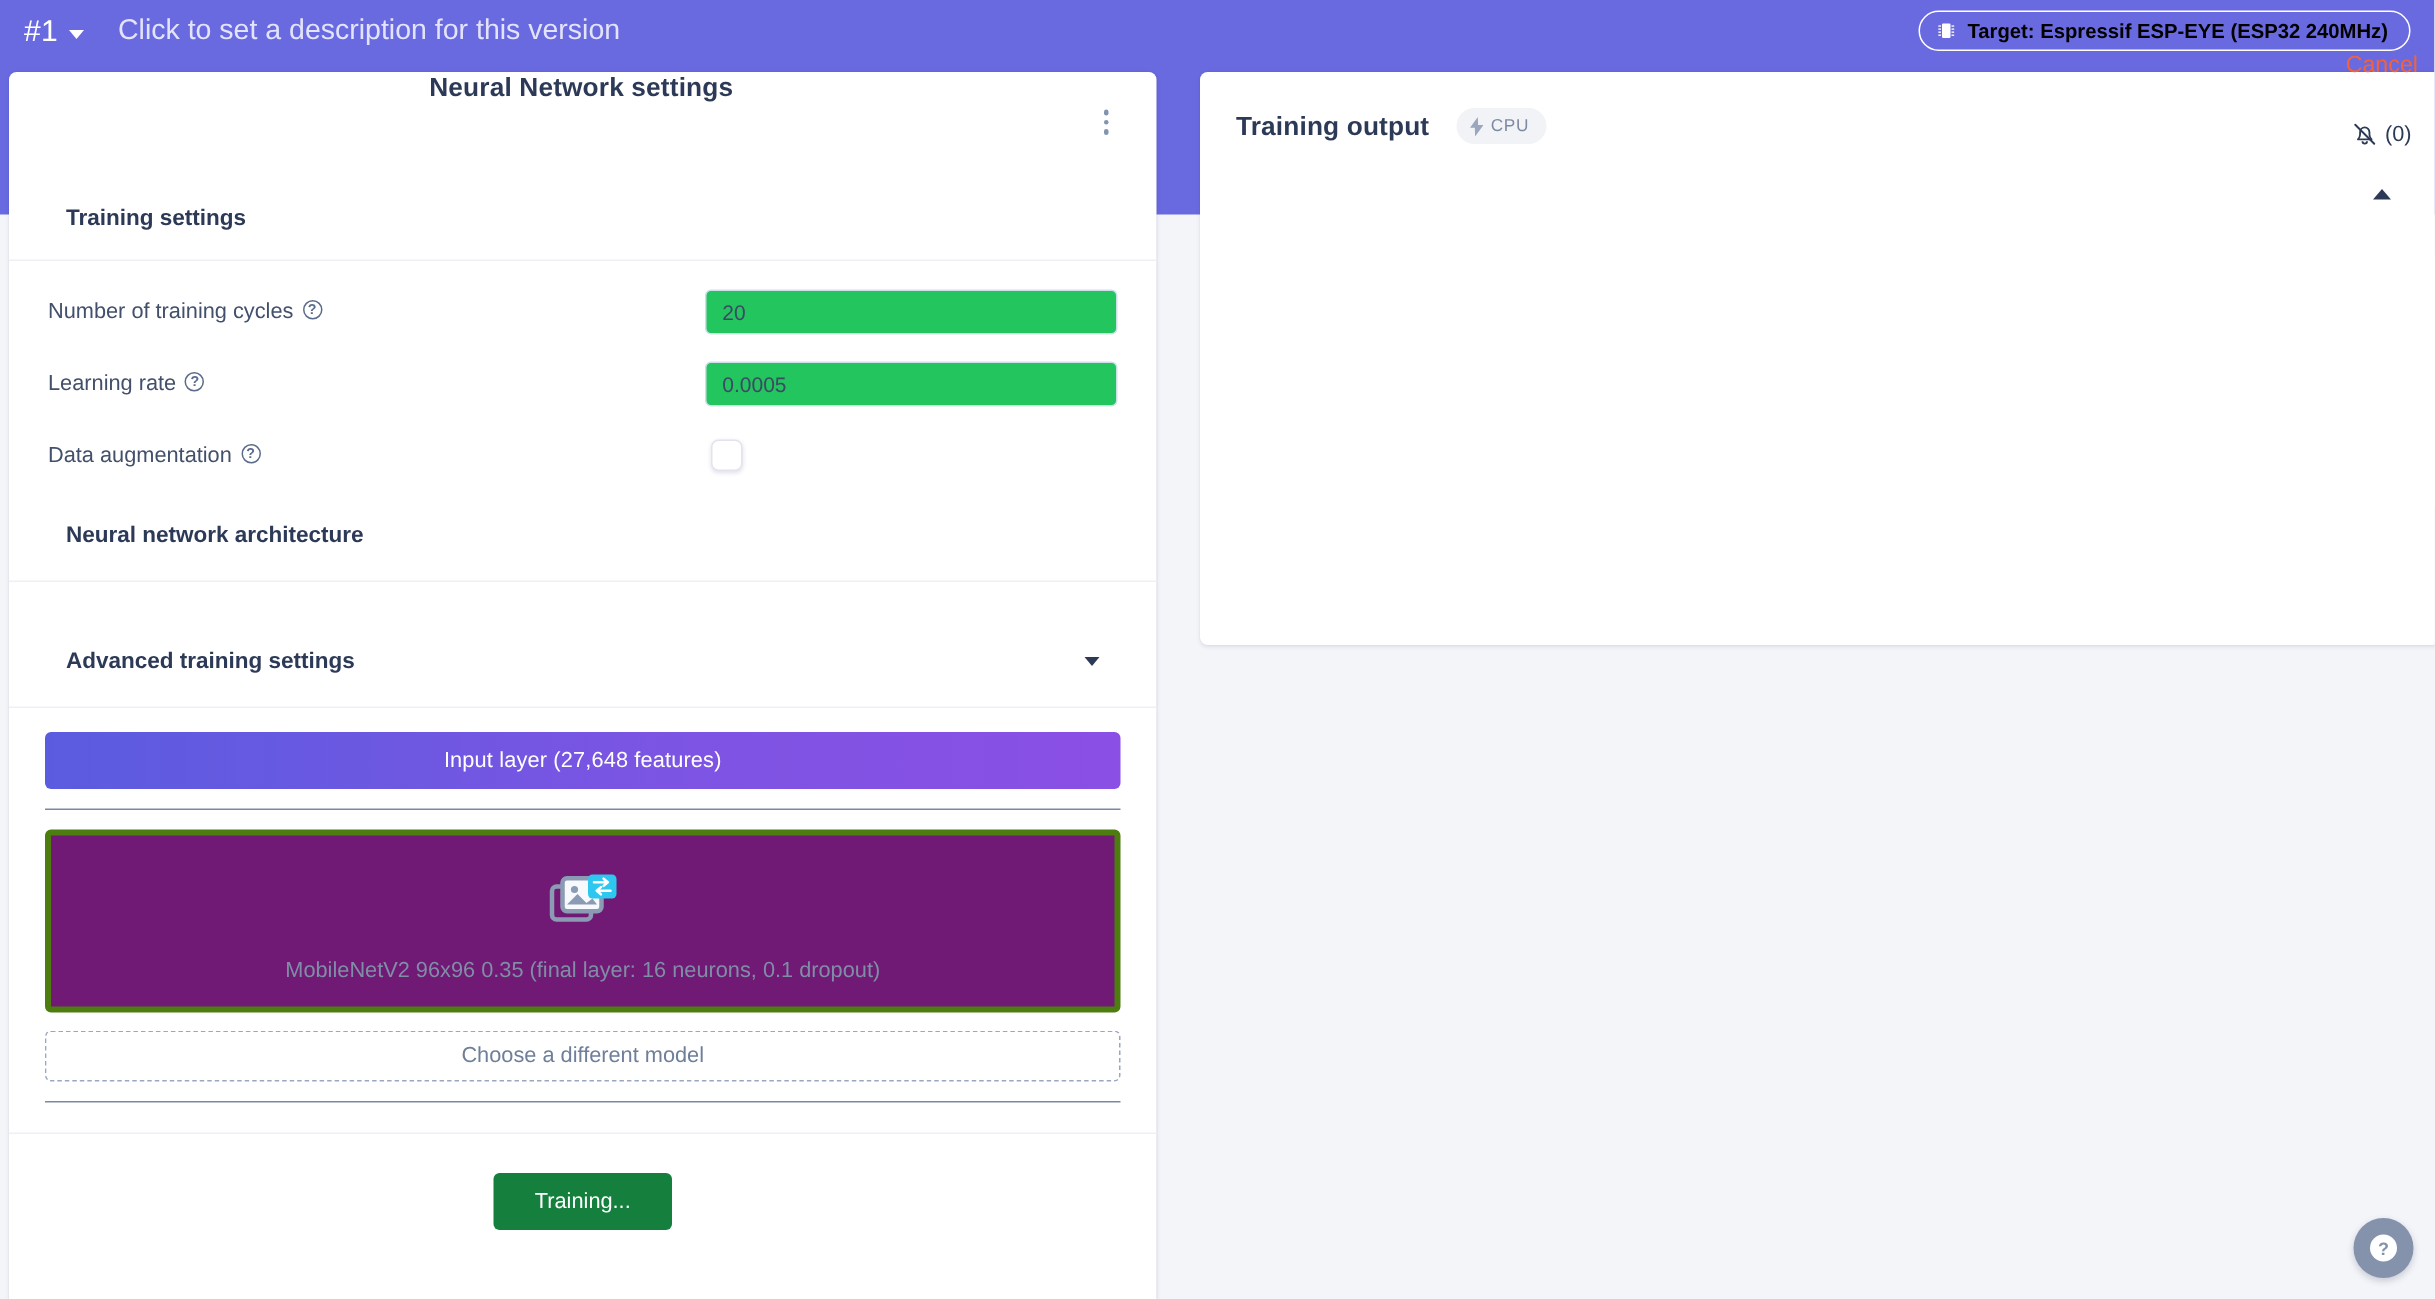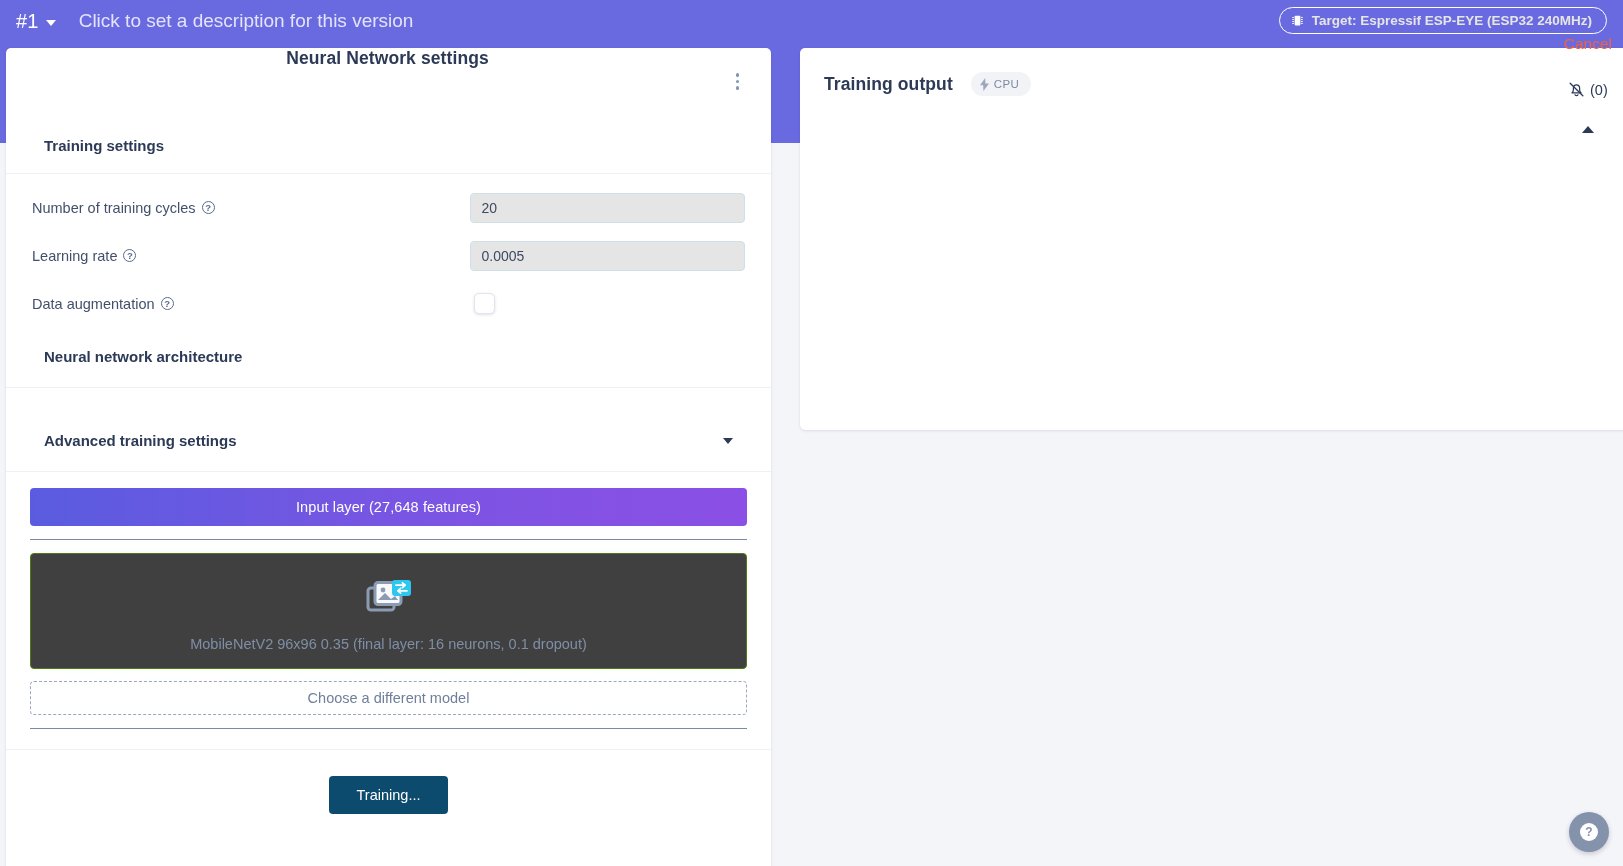--- a/index.html
+++ b/index.html
@@ -32,21 +32,21 @@
   }
   .version-desc {
     color: #e3e3fb; font-size: 19px; margin-left: 23px;
     font-weight: 400; cursor: pointer; white-space: nowrap;
   }
   .target-badge {
     position: absolute; right: 16px; top: 7px;
     height: 27px; display: flex; align-items: center; gap: 8px;
     border: 1.6px solid #ffffff; border-radius: 14px;
     padding: 0 14px 0 11px;
-    color: #e5e5e5; font-size: 13.5px; font-weight: bold;
+    color: #000000; font-size: 13.5px; font-weight: bold;
     white-space: nowrap; cursor: pointer;
   }
   .chip-icon { display: block; }
 
   
   .card {
     position: absolute; background: #ffffff; border-radius: 5px;
     box-shadow: 0 1px 3px rgba(40,45,85,.10), 0 0 1px rgba(40,45,85,.10);
   }
   .left-card  { left: 6px;  top: 48px; width: 765px; height: 826px; }
@@ -78,33 +78,33 @@
     border-right: 5.5px solid transparent; border-top: 6.5px solid #2c3a57;
   }
 
   
   .form-row {
     display: flex; align-items: center; padding: 0 26px; height: 45px;
     margin-top: 3px;
   }
   .form-label {
     width: 442px; font-size: 14.5px; color: #43506b;
-    display: flex; align-items: center; gap: 6px;
+    display: flex; gap: 6px;
   }
   .qmark {
     width: 13px; height: 13px; border-radius: 50%;
     border: 1.3px solid #5b6b8c; color: #5b6b8c;
     font-size: 9.5px; line-height: 11px; text-align: center;
     font-weight: bold; cursor: pointer; flex: none;
   }
   .txt-input {
     width: 278px; height: 30px; border: 1px solid #cde0ea;
     border-radius: 4px; padding: 0 11px; font-size: 14px;
     color: #3d4a63; font-family: "Liberation Sans", sans-serif;
-    background: #e5e5e5; outline: none;
+    background: #22c55e; outline: none;
   }
   .checkbox {
     width: 21px; height: 21px; border-radius: 5px; background: #fff;
     border: 1px solid #e2e3ee; cursor: pointer;
     box-shadow: 0 1px 3px rgba(60,60,110,.16);
   }
 
   
   .arch { padding: 16px 24px 0 24px; }
   .layer-bar {
@@ -112,33 +112,33 @@
     align-items: center; justify-content: center;
     color: #ffffff; font-size: 14.5px; letter-spacing: .1px;
     cursor: pointer;
   }
   .input-layer { background: linear-gradient(90deg,#5a5ce0 0%,#7d54e3 60%,#8b4fe5 100%); }
   .output-layer { background: #8690ab; }
   .connector {
     width: 100%; height: 0; border-top: 1.4px solid #7a89a6; margin: 13px 0;
   }
   .model-card {
-    border: 1px solid #4d7c0f; border-radius: 4px; background: #404040;
+    border: 4px solid #4d7c0f; border-radius: 4px; background: #701a75;
     padding: 22px 10px 16px 10px; text-align: center; cursor: pointer;
   }
   .model-icon { height: 46px; display: flex; align-items: center; justify-content: center; }
   .model-label { margin-top: 14px; font-size: 14.5px; color: #7f8ea6; }
   .choose-model {
     margin-top: 12px; border: 1.3px dashed #9aa8bf; border-radius: 4px;
     height: 34px; display: flex; align-items: center; justify-content: center;
     font-size: 14.5px; color: #6f7f99; cursor: pointer;
   }
   .arch-foot { border-top: 1px solid #eef0f5; margin-top: 20px; padding: 26px 0; text-align: center; }
   .train-btn {
-    background: #0c4a6e; color: #ffffff; border: none; border-radius: 4px;
+    background: #15803d; color: #ffffff; border: none; border-radius: 4px;
     height: 38px; padding: 0 28px; font-size: 14.5px; cursor: pointer;
     font-family: "Liberation Sans", sans-serif;
   }
 
   
   .right-head { height: 72px; display: flex; align-items: center; padding: 0 24px 0 24px; }
   .cpu-badge {
     margin-left: 18px; background: #f2f3f7; border-radius: 13px;
     height: 24px; padding: 0 12px 0 9px; display: flex; align-items: center; gap: 5px;
     font-size: 11.5px; color: #7c8aa3; letter-spacing: .4px;

